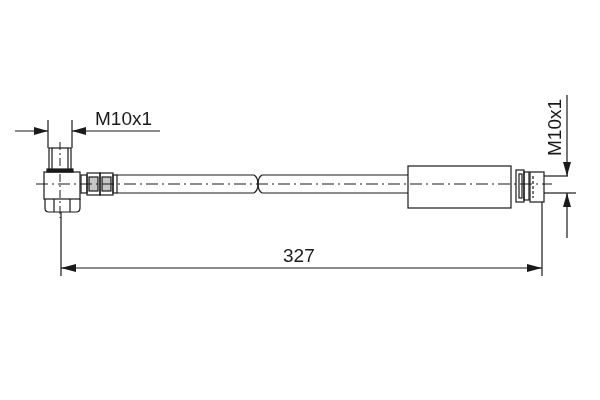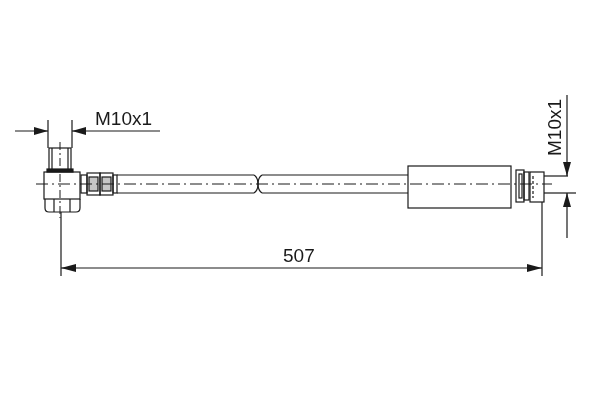--- a/index.html
+++ b/index.html
@@ -86,14 +86,14 @@
       <line x1="542" y1="202" x2="542" y2="276"></line>
       <line x1="61" y1="268" x2="542" y2="268"></line>
       <polygon points="61,268 76,264 76,272" fill="#1a1a1a" stroke="none"></polygon>
       <polygon points="542,268 527,264 527,272" fill="#1a1a1a" stroke="none"></polygon>
     </g>
   </g>
 </svg>
 
 <span class="overlay-label" style="left:95px; top:109px;">M10x1</span>
 <span class="overlay-label vert" style="left:545px; top:156px;">M10x1</span>
-<span class="overlay-label" style="left:283px; top:246px;">507</span>
+<span class="overlay-label" style="left:283px; top:246px;">327</span>
 </div>
 
 </body></html>

